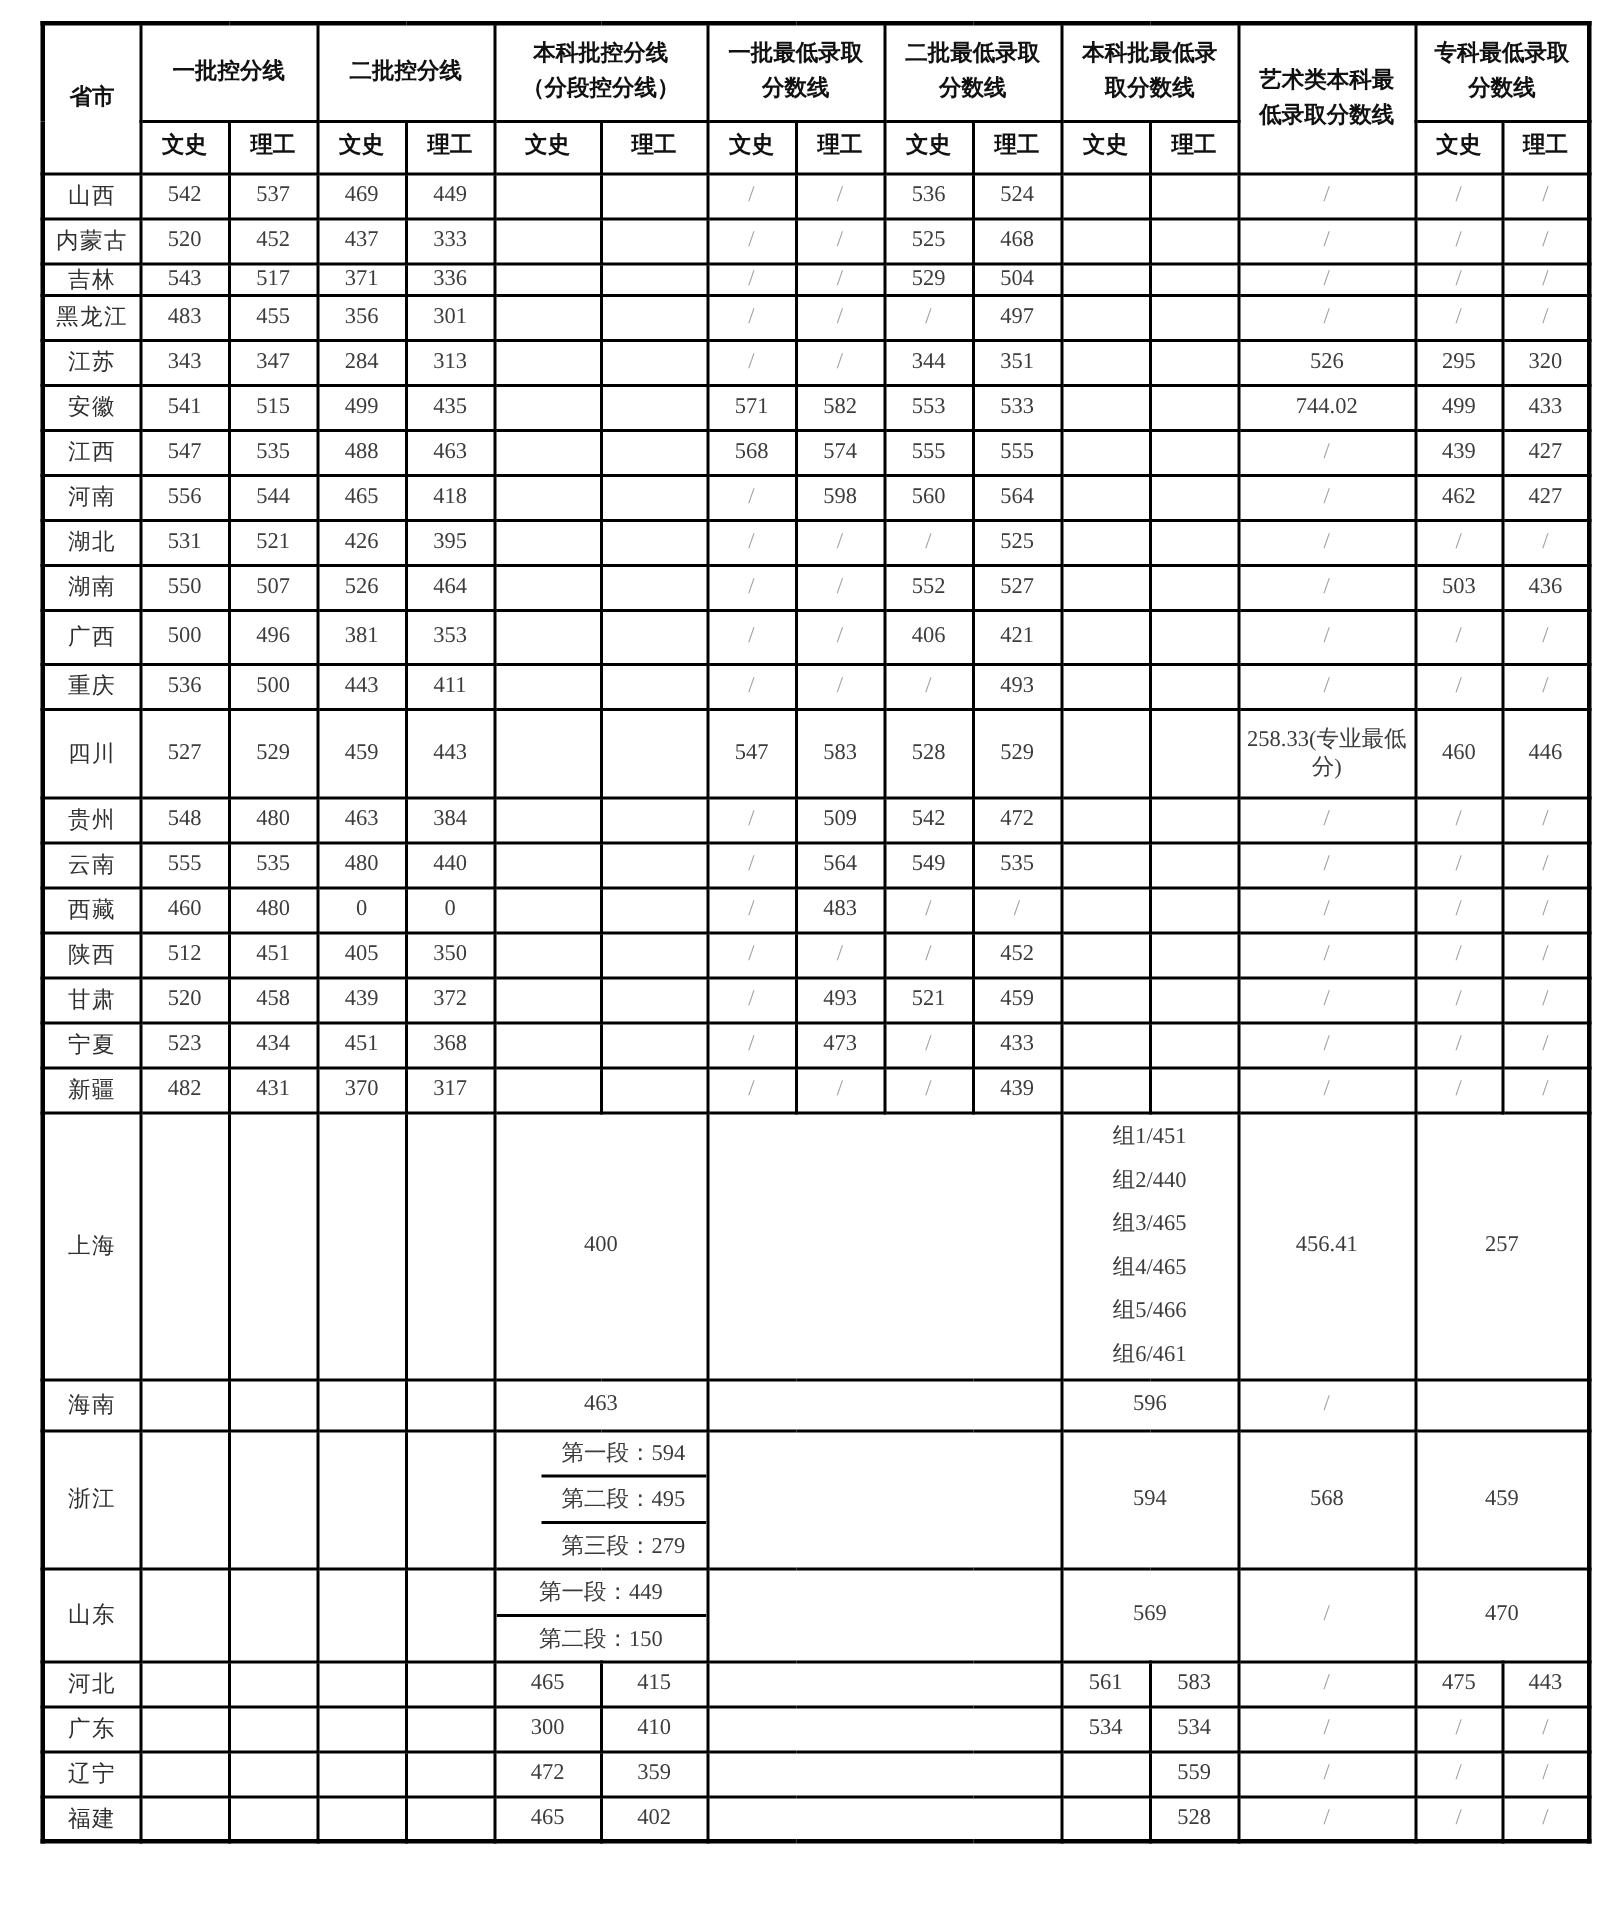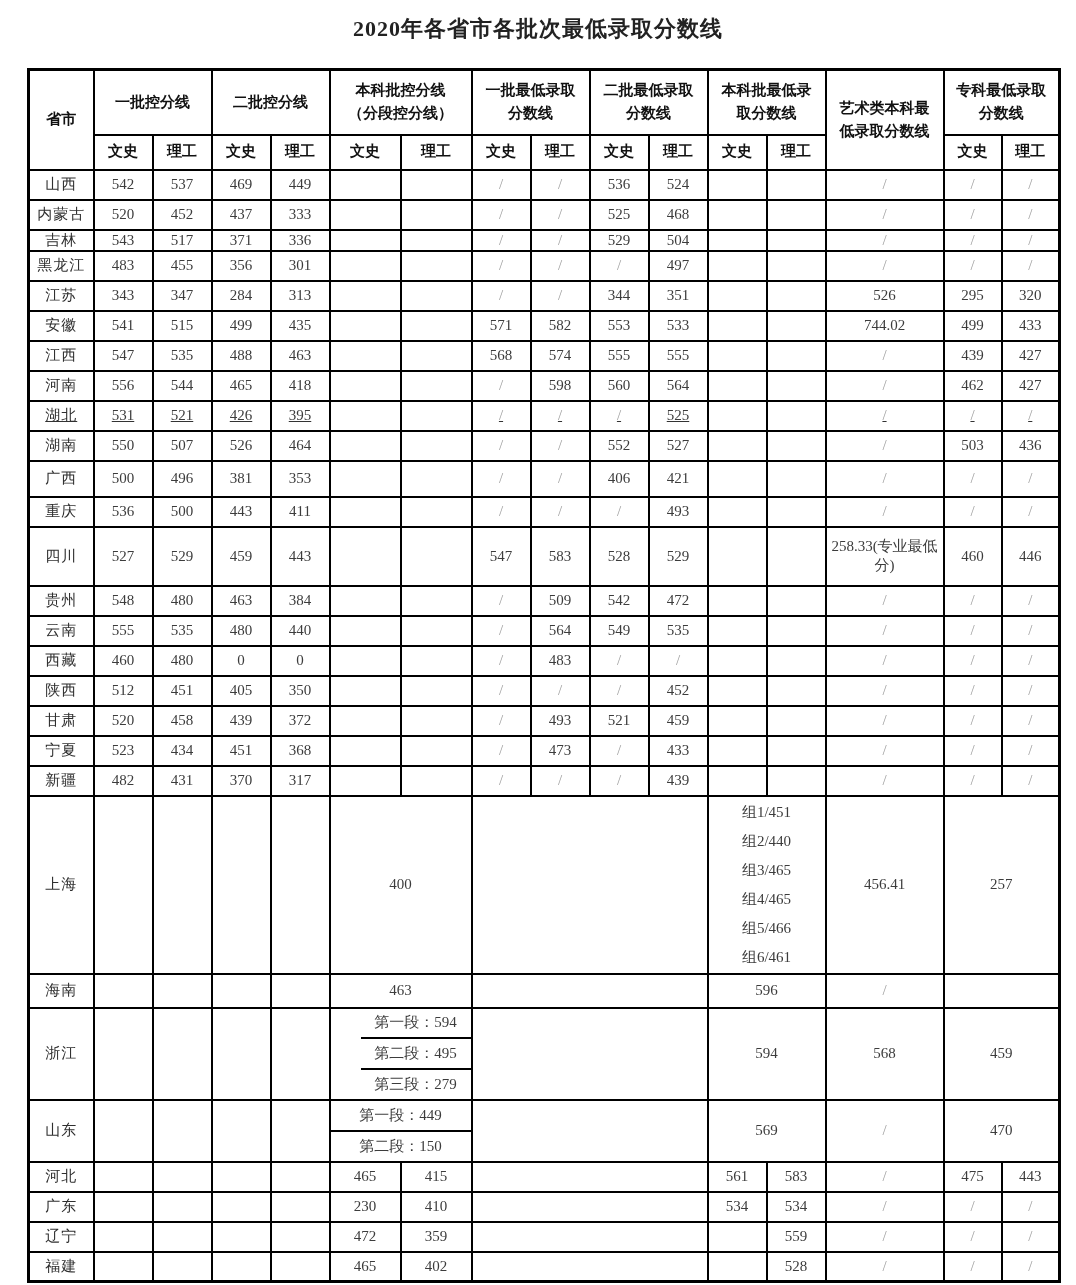--- a/index.html
+++ b/index.html
@@ -82,21 +82,20 @@
   .lines-wrap {
     display: inline-block;
     text-align: left;
     line-height: 29px;
   }
 </style>
 </head>
 <body>
 
 <div class="page">
-  <h1 class="title">2020年各省市各批次最低录取分数线</h1>
 
   <table class="score-table">
     <colgroup>
       <col style="width:65px">
       <col style="width:59px">
         <col style="width:59px">
       <col style="width:59px">
         <col style="width:59px">
       <col style="width:71px">
         <col style="width:71px">
@@ -283,21 +282,21 @@
           <td class="slash">/</td>
           <td>598</td>
           <td>560</td>
           <td>564</td>
           <td></td>
           <td></td>
           <td class="slash">/</td>
           <td>462</td>
           <td>427</td>
         </tr>
-        <tr style="height: 30px; text-decoration: underline;">
+        <tr style="height: 30px;">
           <td class="province">湖北</td>
           <td>531</td>
           <td>521</td>
           <td>426</td>
           <td>395</td>
           <td></td>
           <td></td>
           <td class="slash">/</td>
           <td class="slash">/</td>
           <td class="slash">/</td>
@@ -579,21 +578,21 @@
           <td class="slash">/</td>
           <td>475</td>
           <td>443</td>
         </tr>
         <tr style="height: 30px;">
           <td class="province">广东</td>
           <td></td>
           <td></td>
           <td></td>
           <td></td>
-          <td>230</td>
+          <td>300</td>
           <td>410</td>
           <td colspan="4"></td>
           <td>534</td>
           <td>534</td>
           <td class="slash">/</td>
           <td class="slash">/</td>
           <td class="slash">/</td>
         </tr>
         <tr style="height: 30px;">
           <td class="province">辽宁</td>

